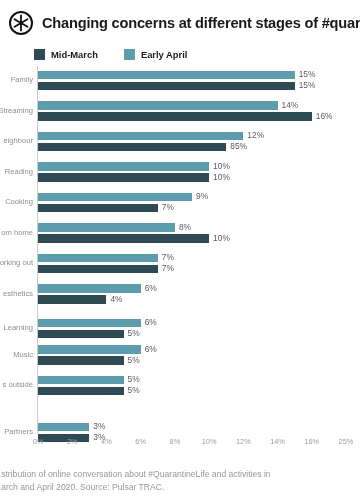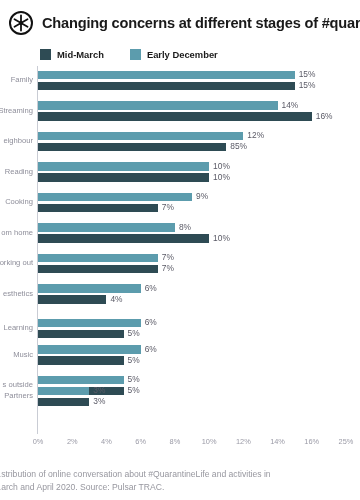--- a/index.html
+++ b/index.html
@@ -34,21 +34,21 @@
     font-size: 14.6px;
     font-weight: bold;
     color: #1a1a1a;
     letter-spacing: -0.2px;
     line-height: 1;
   }
 
   
   .legend {
     position: absolute;
-    left: 40px; top: 49px;
+    left: 34px; top: 49px;
     display: flex;
     align-items: center;
     gap: 26px;
   }
   .legend-item { display: flex; align-items: center; }
   .legend-swatch {
     width: 11px; height: 11px;
     margin-right: 6px;
     flex: 0 0 11px;
   }
@@ -152,21 +152,21 @@
     <span class="title">Changing concerns at different stages of #quarantine</span>
   </div>
 
   <div class="legend">
     <div class="legend-item">
       <span class="legend-swatch" id="sw0" style="background: rgb(46, 75, 84);"></span>
       <span class="legend-label">Mid-March</span>
     </div>
     <div class="legend-item">
       <span class="legend-swatch" id="sw1" style="background: rgb(92, 156, 173);"></span>
-      <span class="legend-label">Early December</span>
+      <span class="legend-label">Early April</span>
     </div>
   </div>
 
   <div class="plot" id="plot">
     <div class="axis-line"></div>
   <div class="row" style="top: 0px;">
         <div class="cat-label">Family</div>
         <div class="bar light" style="width: 256.667px; background: rgb(92, 156, 173);"></div>
         <div class="bar-value light" style="left: 298.667px;">15%</div>
         <div class="bar dark" style="width: 256.667px; background: rgb(46, 75, 84);"></div>
@@ -235,21 +235,21 @@
         <div class="bar dark" style="width: 85.5556px; background: rgb(46, 75, 84);"></div>
         <div class="bar-value dark" style="left: 127.556px;">5%</div>
       </div>
       <div class="row" style="top: 305px;">
         <div class="cat-label">s outside</div>
         <div class="bar light" style="width: 85.5556px; background: rgb(92, 156, 173);"></div>
         <div class="bar-value light" style="left: 127.556px;">5%</div>
         <div class="bar dark" style="width: 85.5556px; background: rgb(46, 75, 84);"></div>
         <div class="bar-value dark" style="left: 127.556px;">5%</div>
       </div>
-      <div class="row" style="top: 316px; padding-left: 10px;">
+      <div class="row" style="top: 352px; padding-left: 10px;">
         <div class="cat-label">Partners</div>
         <div class="bar light" style="width: 51.3333px; background: rgb(92, 156, 173);"></div>
         <div class="bar-value light" style="left: 93.3333px;">3%</div>
         <div class="bar dark" style="width: 51.3333px; background: rgb(46, 75, 84);"></div>
         <div class="bar-value dark" style="left: 93.3333px;">3%</div>
       </div>
     </div>
 
   <div class="xaxis" id="xaxis">
       <span class="xtick" style="left: 38px;">0%</span>

